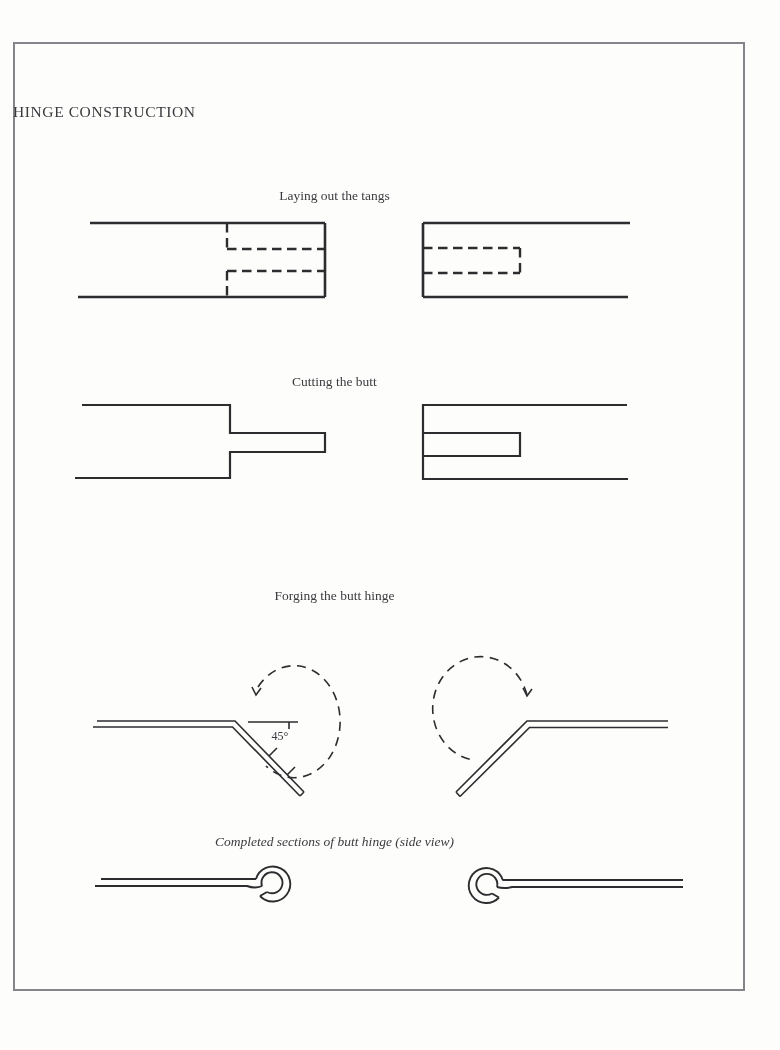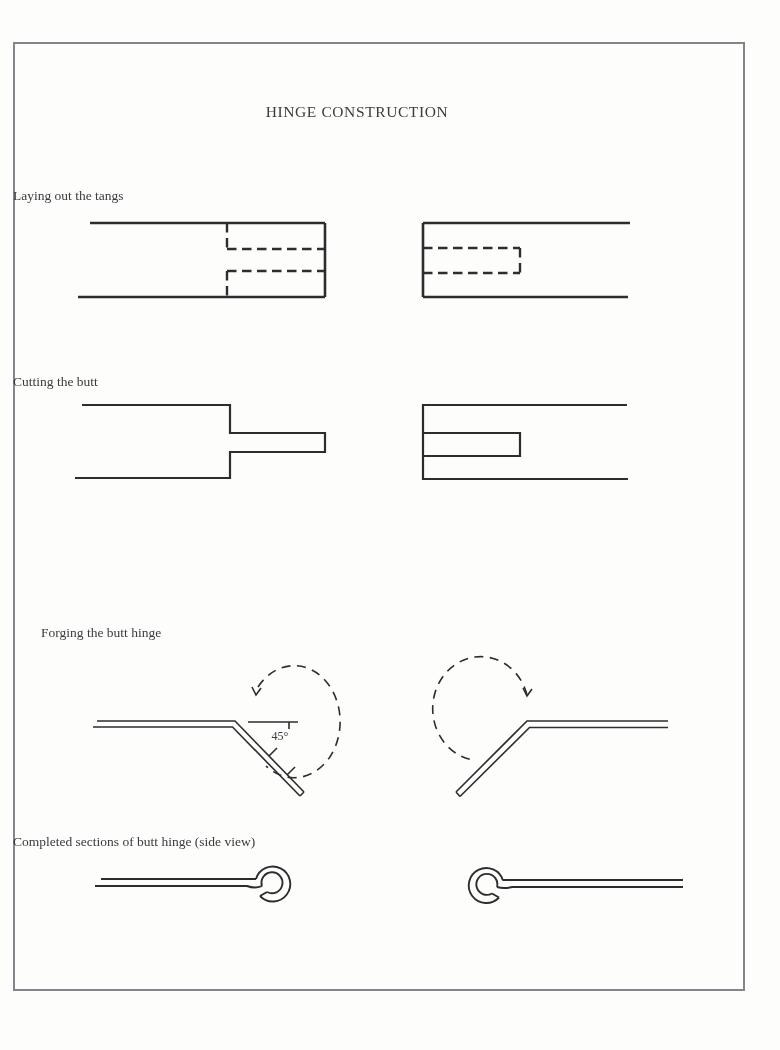--- a/index.html
+++ b/index.html
@@ -14,35 +14,35 @@
   }
   .page-border {
     position: absolute;
     left: 13px; top: 42px;
     width: 728px; height: 945px;
     border: 2px solid var(--page-border, #84848a);
   }
   .page-title {
     position: absolute;
     left: 13px; top: 103px; width: 688px;
-    text-align: center;
     font-size: 15.5px;
     letter-spacing: 0.6px;
     color: var(--ink-text, #3a3a3f);
   }
   .fig-caption {
     position: absolute;
     left: 13px; width: 643px;
+    text-align: center;
     font-size: 13.5px;
     color: var(--ink-text, #3a3a3f);
   }
   .cap-1 { top: 188px; }
   .cap-2 { top: 374px; }
-  .cap-3 { top: 625px; padding-left: 28px; }
-  .cap-4 { top: 834px; }
+  .cap-3 { top: 588px; }
+  .cap-4 { top: 834px; font-style: italic; }
   .angle-label {
     position: absolute;
     left: 258px; top: 729px; width: 44px;
     text-align: center;
     font-size: 12px;
     color: var(--ink-text, #3a3a3f);
   }
   .page-number {
     position: absolute;
     left: 13px; top: 1006px; width: 732px;

